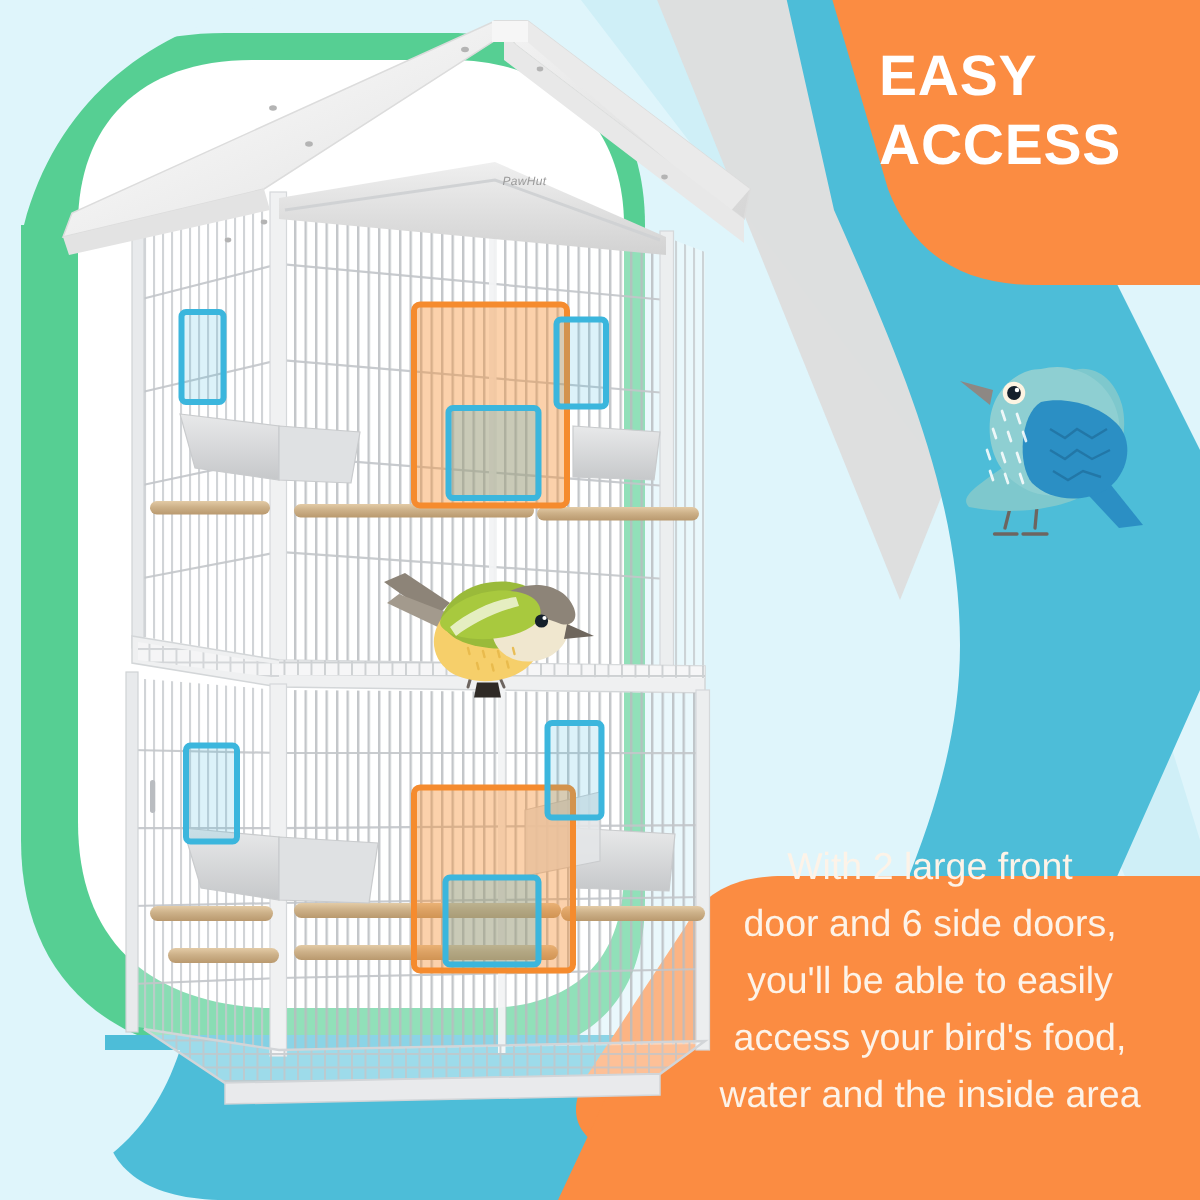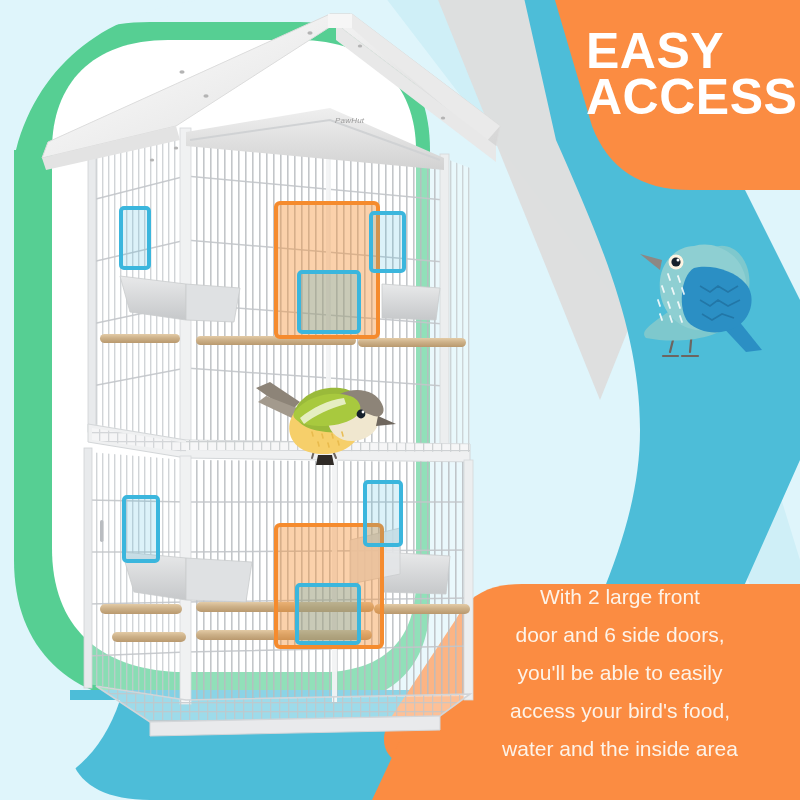--- a/index.html
+++ b/index.html
@@ -10,32 +10,32 @@
   }
   #stage{position:relative;width:800px;height:800px;overflow:hidden;background:#ffffff;}
   #bgsvg,#cagesvg,#birdsvg{position:absolute;left:0;top:0;width:800px;height:800px;}
 
   .headline{
     position:absolute;
     left:586px; top:28px;
     width:210px;
     color:#ffffff;
     font-weight:bold;
-    font-size:50px;
+    font-size:38px;
     line-height:46px;
     letter-spacing:0.5px;
     text-align:left;
     white-space:pre-line;
   }
   .bodycopy{
     position:absolute;
-    left:444px; top:578px;
+    left:444px; top:559px;
     width:352px;
     color:#fdf3e8;
-    font-size:21px;
+    font-size:25px;
     line-height:38px;
     font-weight:300;
     text-align:center;
     white-space:pre-line;
   }
   .logo-text{
     position:absolute;
     left:299px; top:116px;
     font-size:8px;
     font-style:italic;

